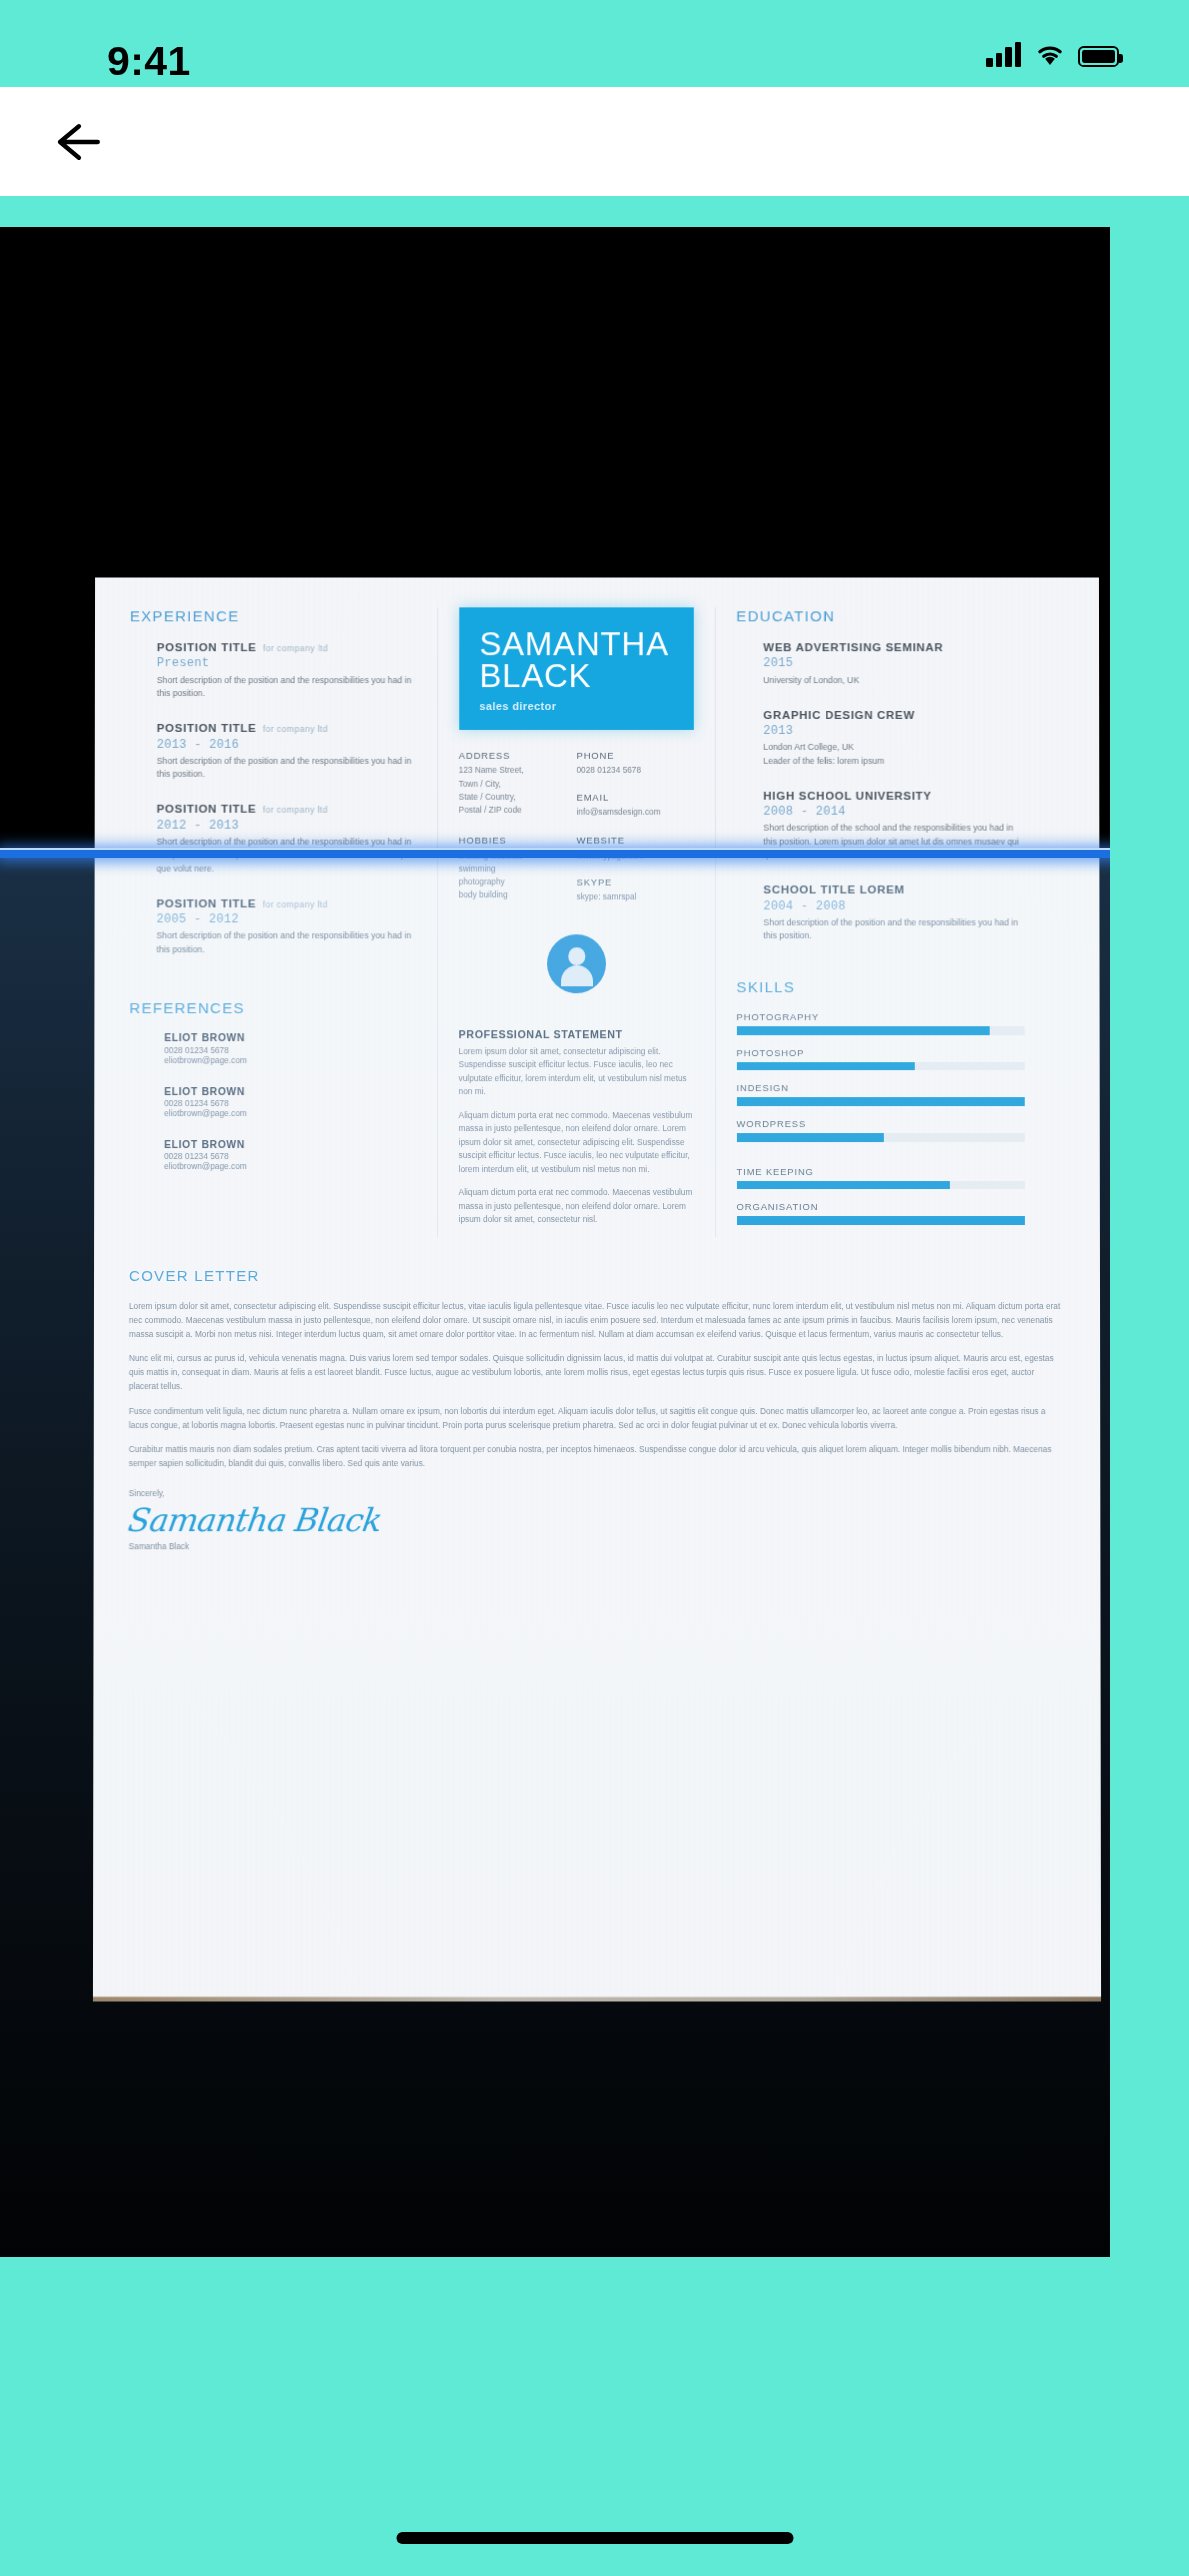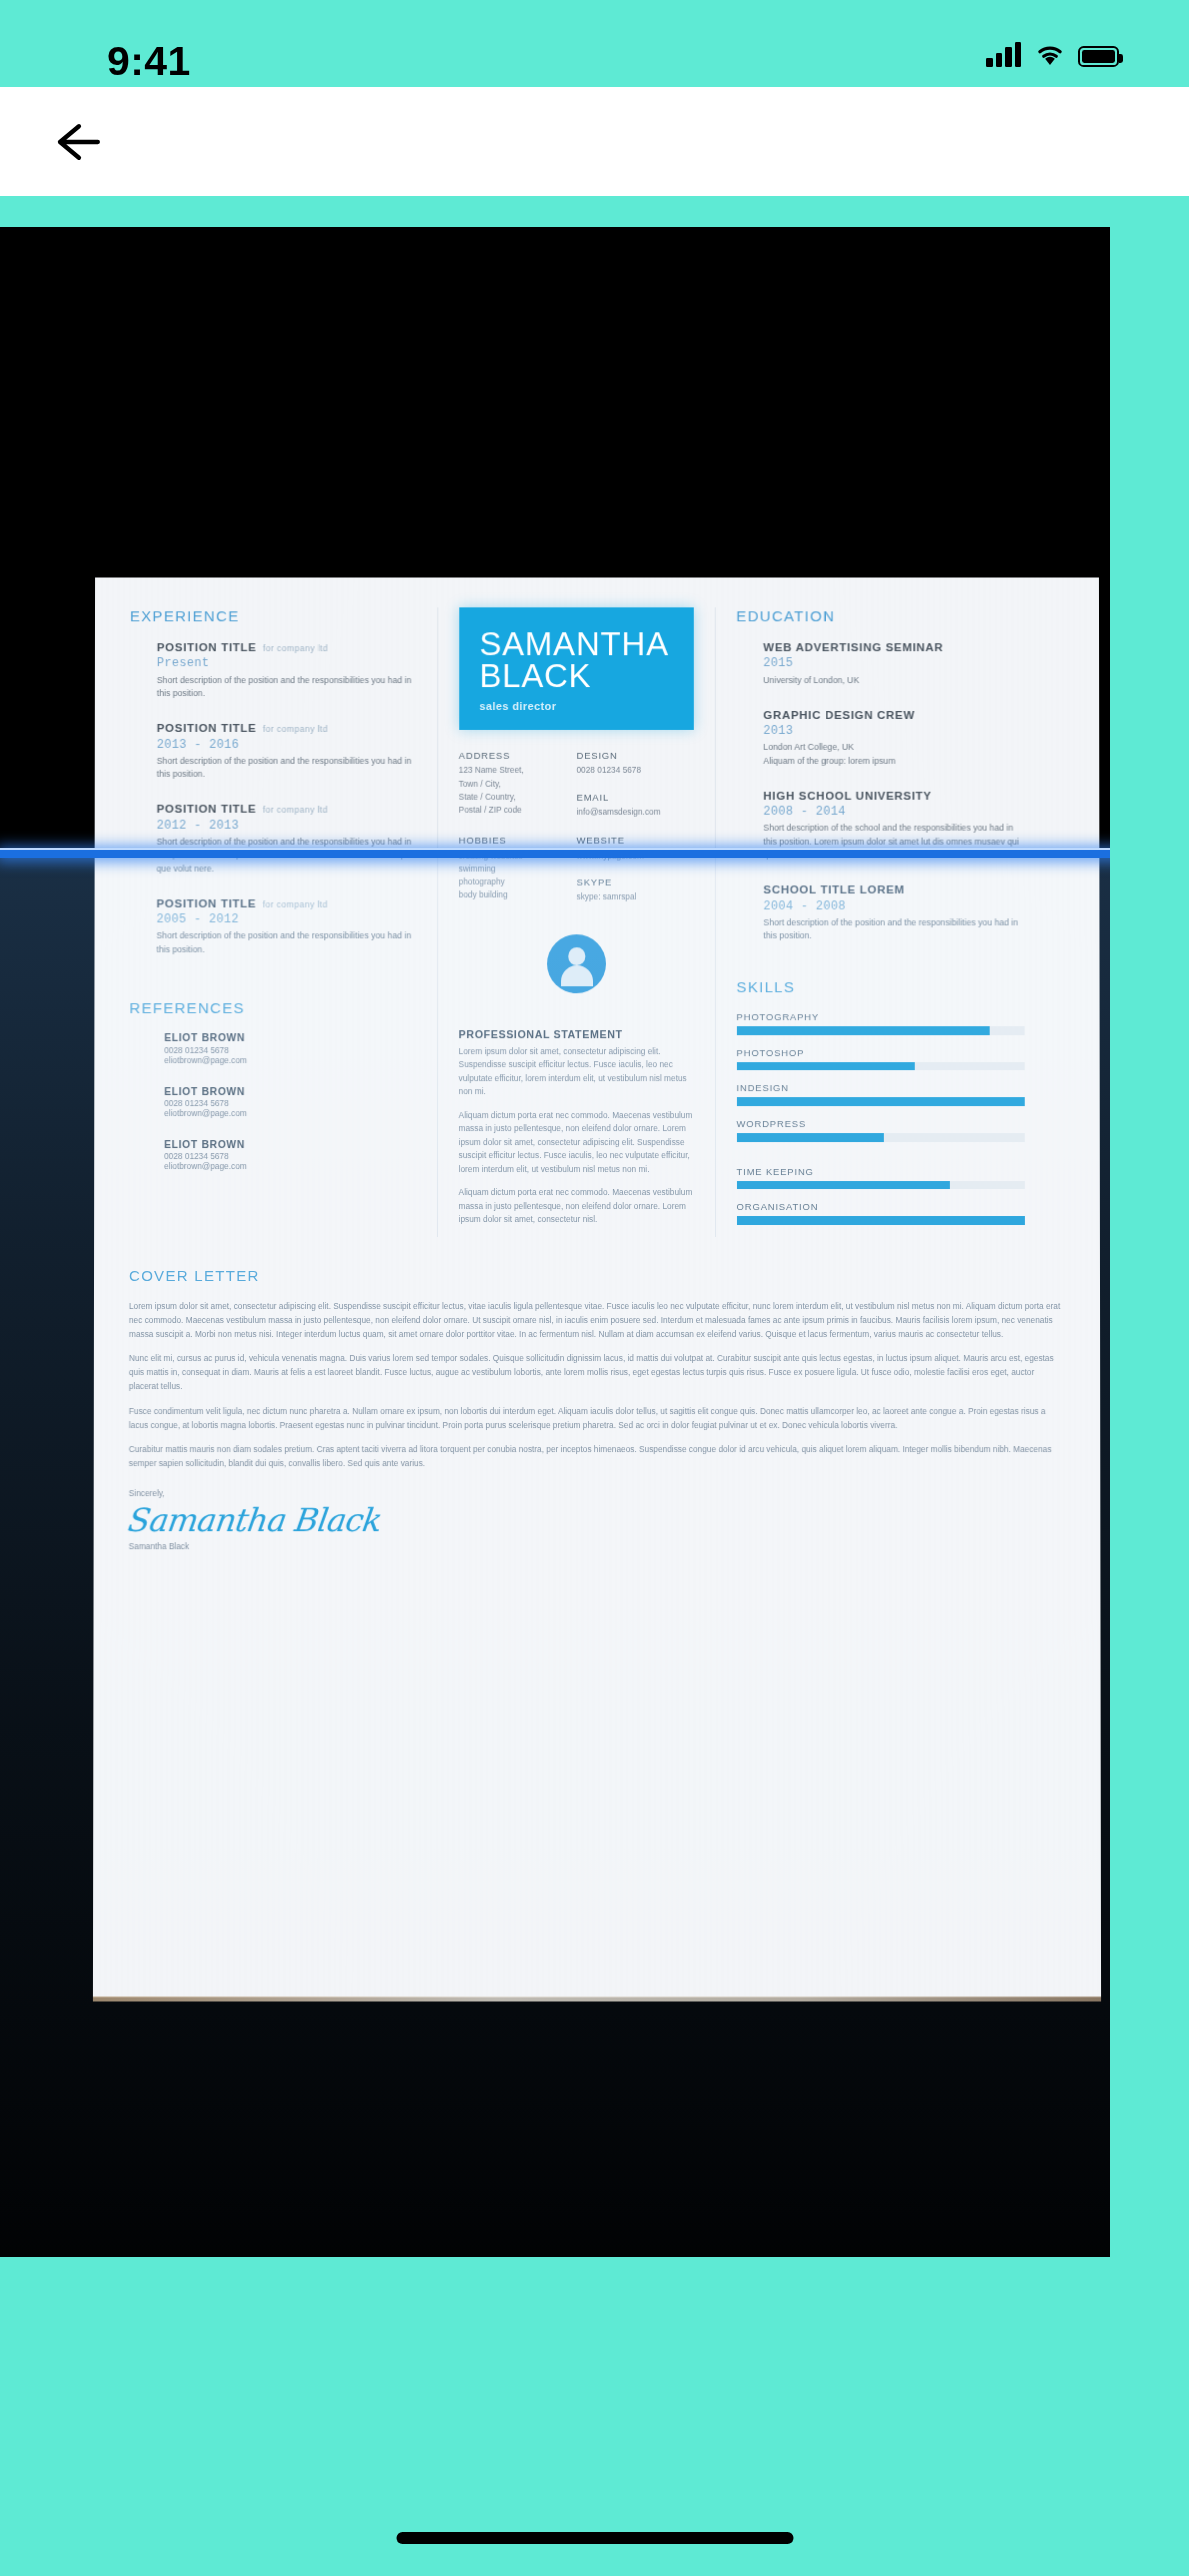--- a/index.html
+++ b/index.html
@@ -207,21 +207,21 @@
 
             <div class="cgrid">
               <div class="cit">
                 <div class="cit-l">ADDRESS</div>
                 <div class="cit-v" style="white-space:pre-line">123 Name Street,
 Town / City,
 State / Country,
 Postal / ZIP code</div>
               </div>
               <div class="cit">
-                <div class="cit-l">DESIGN</div>
+                <div class="cit-l">PHONE</div>
                 <div class="cit-v">0028 01234 5678</div>
                 <div class="cit-l" style="margin-top:14.3px">EMAIL</div>
                 <div class="cit-v">info@samsdesign.com</div>
               </div>
               <div class="cit">
                 <div class="cit-l">HOBBIES</div>
                 <div class="cit-v" style="white-space:pre-line">creating websites
 swimming
 photography
 body building</div>
@@ -251,21 +251,21 @@
             <div class="sec-h">EDUCATION</div>
             <div class="entry">
               <div class="e-title">WEB ADVERTISING SEMINAR</div>
               <div class="e-date">2015</div>
               <div class="e-desc" style="white-space:pre-line">University of London, UK</div>
             </div>
             <div class="entry">
               <div class="e-title">GRAPHIC DESIGN CREW</div>
               <div class="e-date">2013</div>
               <div class="e-desc" style="white-space:pre-line">London Art College, UK
-Aliquam of the group: lorem ipsum</div>
+Leader of the felis: lorem ipsum</div>
             </div>
             <div class="entry">
               <div class="e-title">HIGH SCHOOL UNIVERSITY</div>
               <div class="e-date">2008 - 2014</div>
               <div class="e-desc">Short description of the school and the responsibilities you had in this position. Lorem ipsum dolor sit amet lut dis omnes musaev qui que volut nere.</div>
             </div>
             <div class="entry">
               <div class="e-title">SCHOOL TITLE LOREM</div>
               <div class="e-date">2004 - 2008</div>
               <div class="e-desc">Short description of the position and the responsibilities you had in this position.</div>

